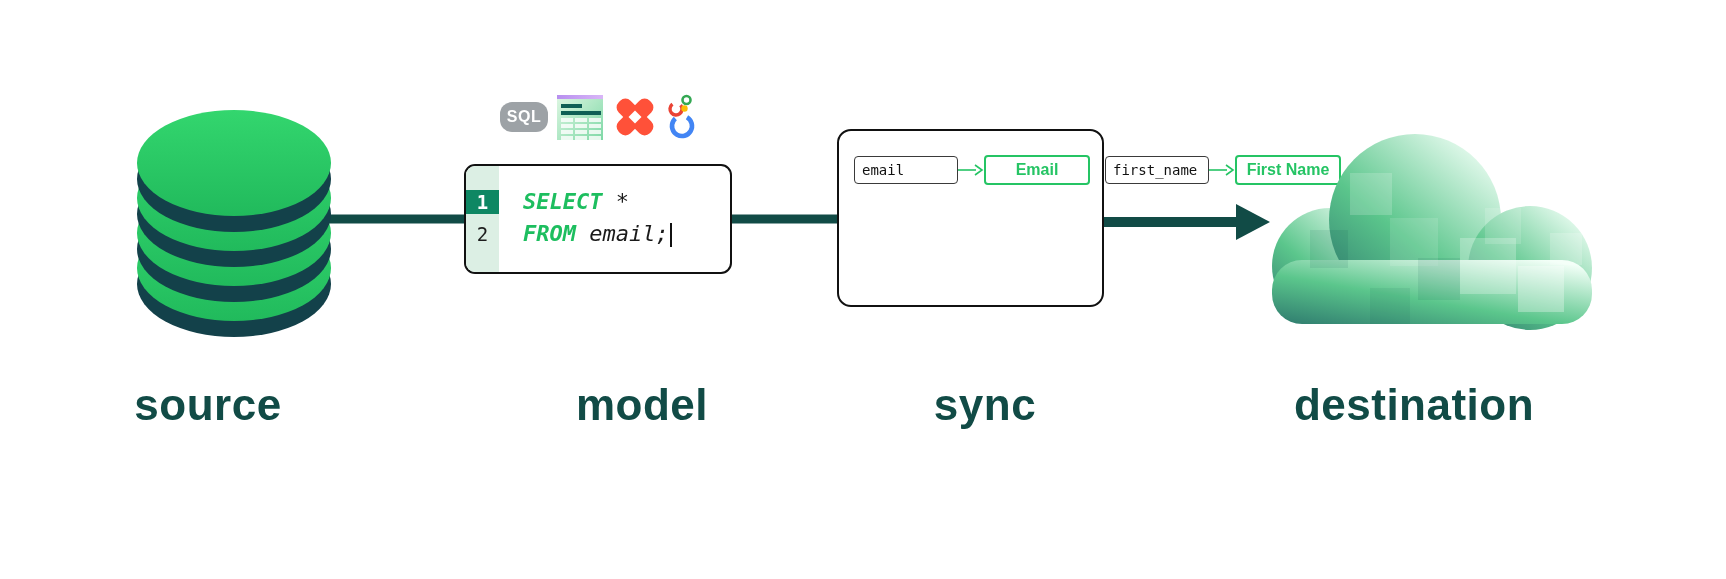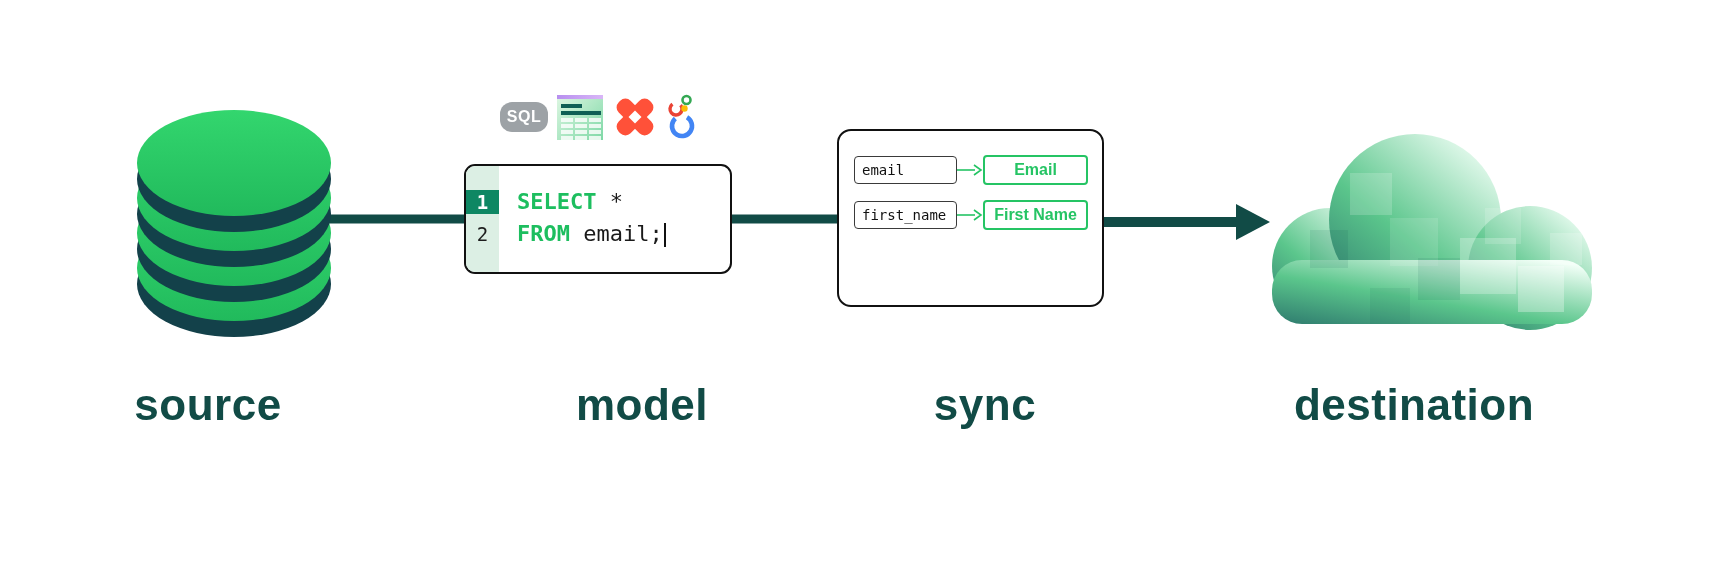--- a/index.html
+++ b/index.html
@@ -33,29 +33,29 @@
   .sheet-grid{display:grid;grid-template-columns:repeat(3,12px);grid-auto-rows:4px;gap:2px;margin-left:4px;}
   .sheet-cell{background:rgba(255,255,255,.8);}
 
   
   .code-block{position:absolute;left:464px;top:164px;width:264px;height:106px;background:#fff;
     border:2.5px solid #111;border-radius:11px;overflow:hidden;display:flex;}
   .code-gutter{width:33px;background:var(--gutter_bg,#DCEFE4);padding-top:24px;box-sizing:border-box;}
   .gutter-num{height:24px;margin-bottom:8px;display:flex;align-items:center;justify-content:center;
     font-family:"DejaVu Sans Mono",monospace;font-size:19px;color:#1c1c1c;}
   .gutter-num.active{background:var(--gutter_active_bg,#0E8763);color:#fff;font-weight:bold;}
-  .code-lines{padding:20px 0 0 18px;}
+  .code-lines{padding:20px 0 0 24px;font-style:italic;}
   .code-line{font-family:"DejaVu Sans Mono",monospace;font-size:22px;line-height:32px;color:#1a1a1a;white-space:pre;}
   .kw{color:var(--code_keyword_green,#1DBE5F);font-weight:bold;}
   .cursor{display:inline-block;width:2px;height:24px;background:#111;vertical-align:middle;margin-left:1px;}
 
   
   .sync-box{position:absolute;left:837px;top:129px;width:267px;height:178px;background:#fff;
     border:2.5px solid #111;border-radius:14px;box-sizing:border-box;
-    display:flex;flex-direction:column;gap:15px;padding:24px 14px 0 15px;}
+    display:flex;gap:15px;padding:24px 14px 0 15px;}
   .map-row{display:flex;align-items:center;justify-content:space-between;height:30px;}
   .map-src{width:104px;height:28px;border:1.5px solid #3a3a3a;border-radius:4px;box-sizing:border-box;
     display:flex;align-items:center;padding-left:7px;
     font-family:"DejaVu Sans Mono",monospace;font-size:14px;color:#111;}
   .map-dst{width:106px;height:30px;border:2px solid var(--accent_green,#25C464);border-radius:4px;
     box-sizing:border-box;display:flex;align-items:center;justify-content:center;
     font-size:16px;font-weight:bold;color:var(--accent_green,#25C464);}
   .map-arrow{flex:0 0 auto;}
   .map-arrow .stroke{stroke:var(--accent_green,#25C464);}
 </style>

